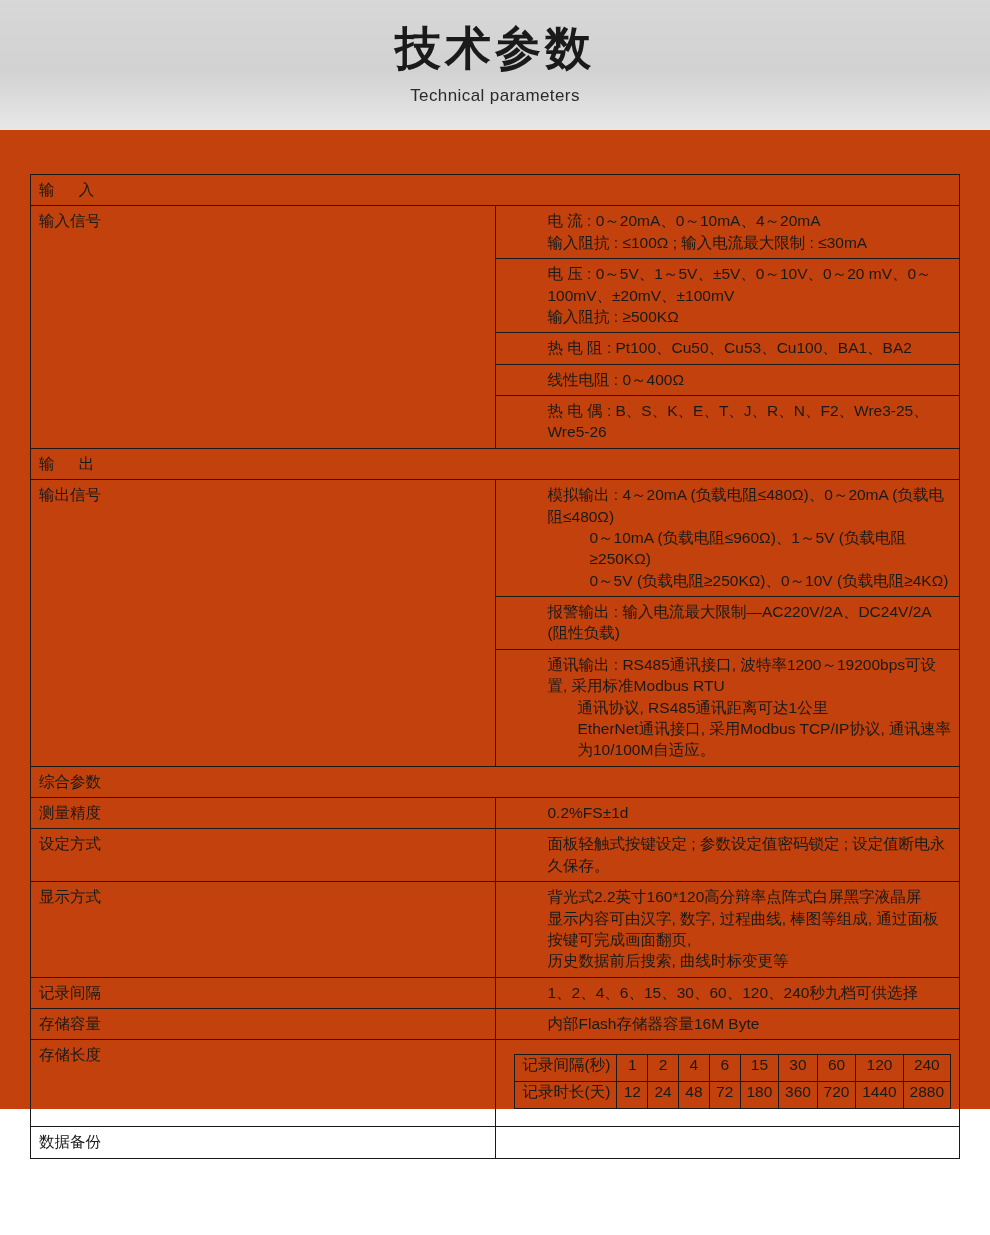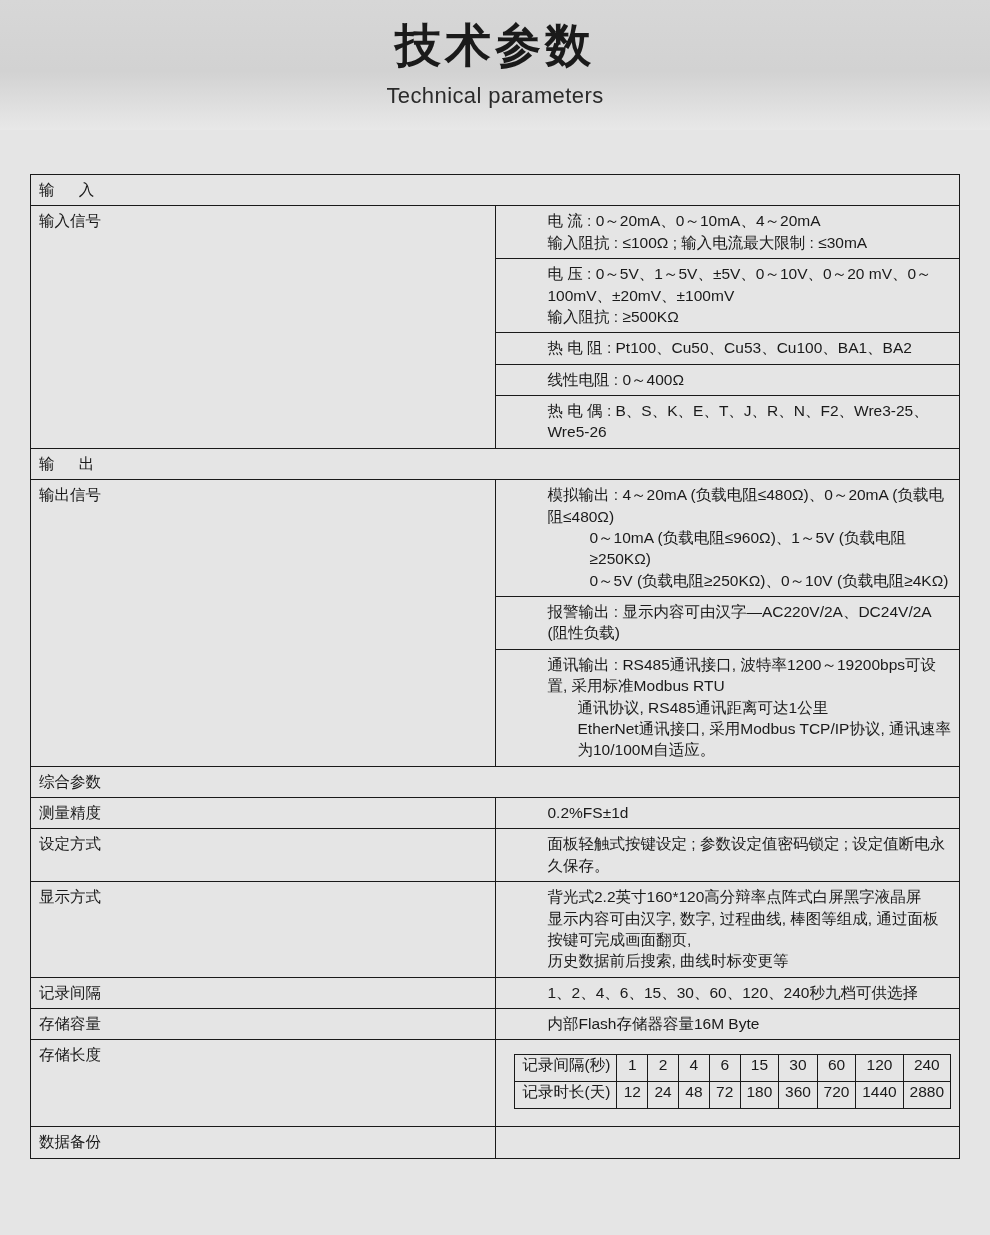--- a/index.html
+++ b/index.html
@@ -10,42 +10,42 @@
   body {
     width: 990px;
     height: 1235px;
     font-family: "Liberation Sans", "DejaVu Sans", sans-serif;
     color: #1a1a1a;
     overflow: hidden;
   }
   .page {
     position: relative;
     width: 990px;
-    height: 1235px;
-    background: #e5e5e5;
+    height: 1109px;
+    background: #c2410c;
   }
   
   .banner {
     height: 130px;
     background: linear-gradient(180deg, #d7d7d7 0%, #d2d2d2 55%, #e8e8e8 100%);
     display: flex;
     flex-direction: column;
     align-items: center;
     justify-content: center;
   }
   .banner-title {
     font-size: 46px;
     font-weight: bold;
     letter-spacing: 4px;
     color: #1a1a1a;
     line-height: 1.05;
   }
   .banner-sub {
     margin-top: 14px;
-    font-size: 22px;
+    font-size: 17px;
     color: #2a2a2a;
     letter-spacing: 0.4px;
   }
   
   .table-wrap {
     padding: 44px 30px 0 30px;
   }
   table.spec {
     width: 930px;
     border-collapse: collapse;
@@ -162,21 +162,21 @@
         <td class="lbl nb">输出信号</td>
         <td>
           <span class="val-line">模拟输出 : 4～20mA (负载电阻≤480Ω)、0～20mA (负载电阻≤480Ω)</span>
           <span class="val-line indent1">0～10mA (负载电阻≤960Ω)、1～5V (负载电阻≥250KΩ)</span>
           <span class="val-line indent1">0～5V (负载电阻≥250KΩ)、0～10V (负载电阻≥4KΩ)</span>
         </td>
       </tr>
       <tr>
         <td class="lbl nb nt"></td>
         <td>
-          <span class="val-line">报警输出 : 显示内容可由汉字—AC220V/2A、DC24V/2A (阻性负载)</span>
+          <span class="val-line">报警输出 : 输入电流最大限制—AC220V/2A、DC24V/2A (阻性负载)</span>
         </td>
       </tr>
       <tr>
         <td class="lbl nt"></td>
         <td>
           <span class="val-line">通讯输出 : RS485通讯接口, 波特率1200～19200bps可设置, 采用标准Modbus RTU</span>
           <span class="val-line indent2">通讯协议, RS485通讯距离可达1公里</span>
           <span class="val-line indent2">EtherNet通讯接口, 采用Modbus TCP/IP协议, 通讯速率为10/100M自适应。</span>
         </td>
       </tr>

